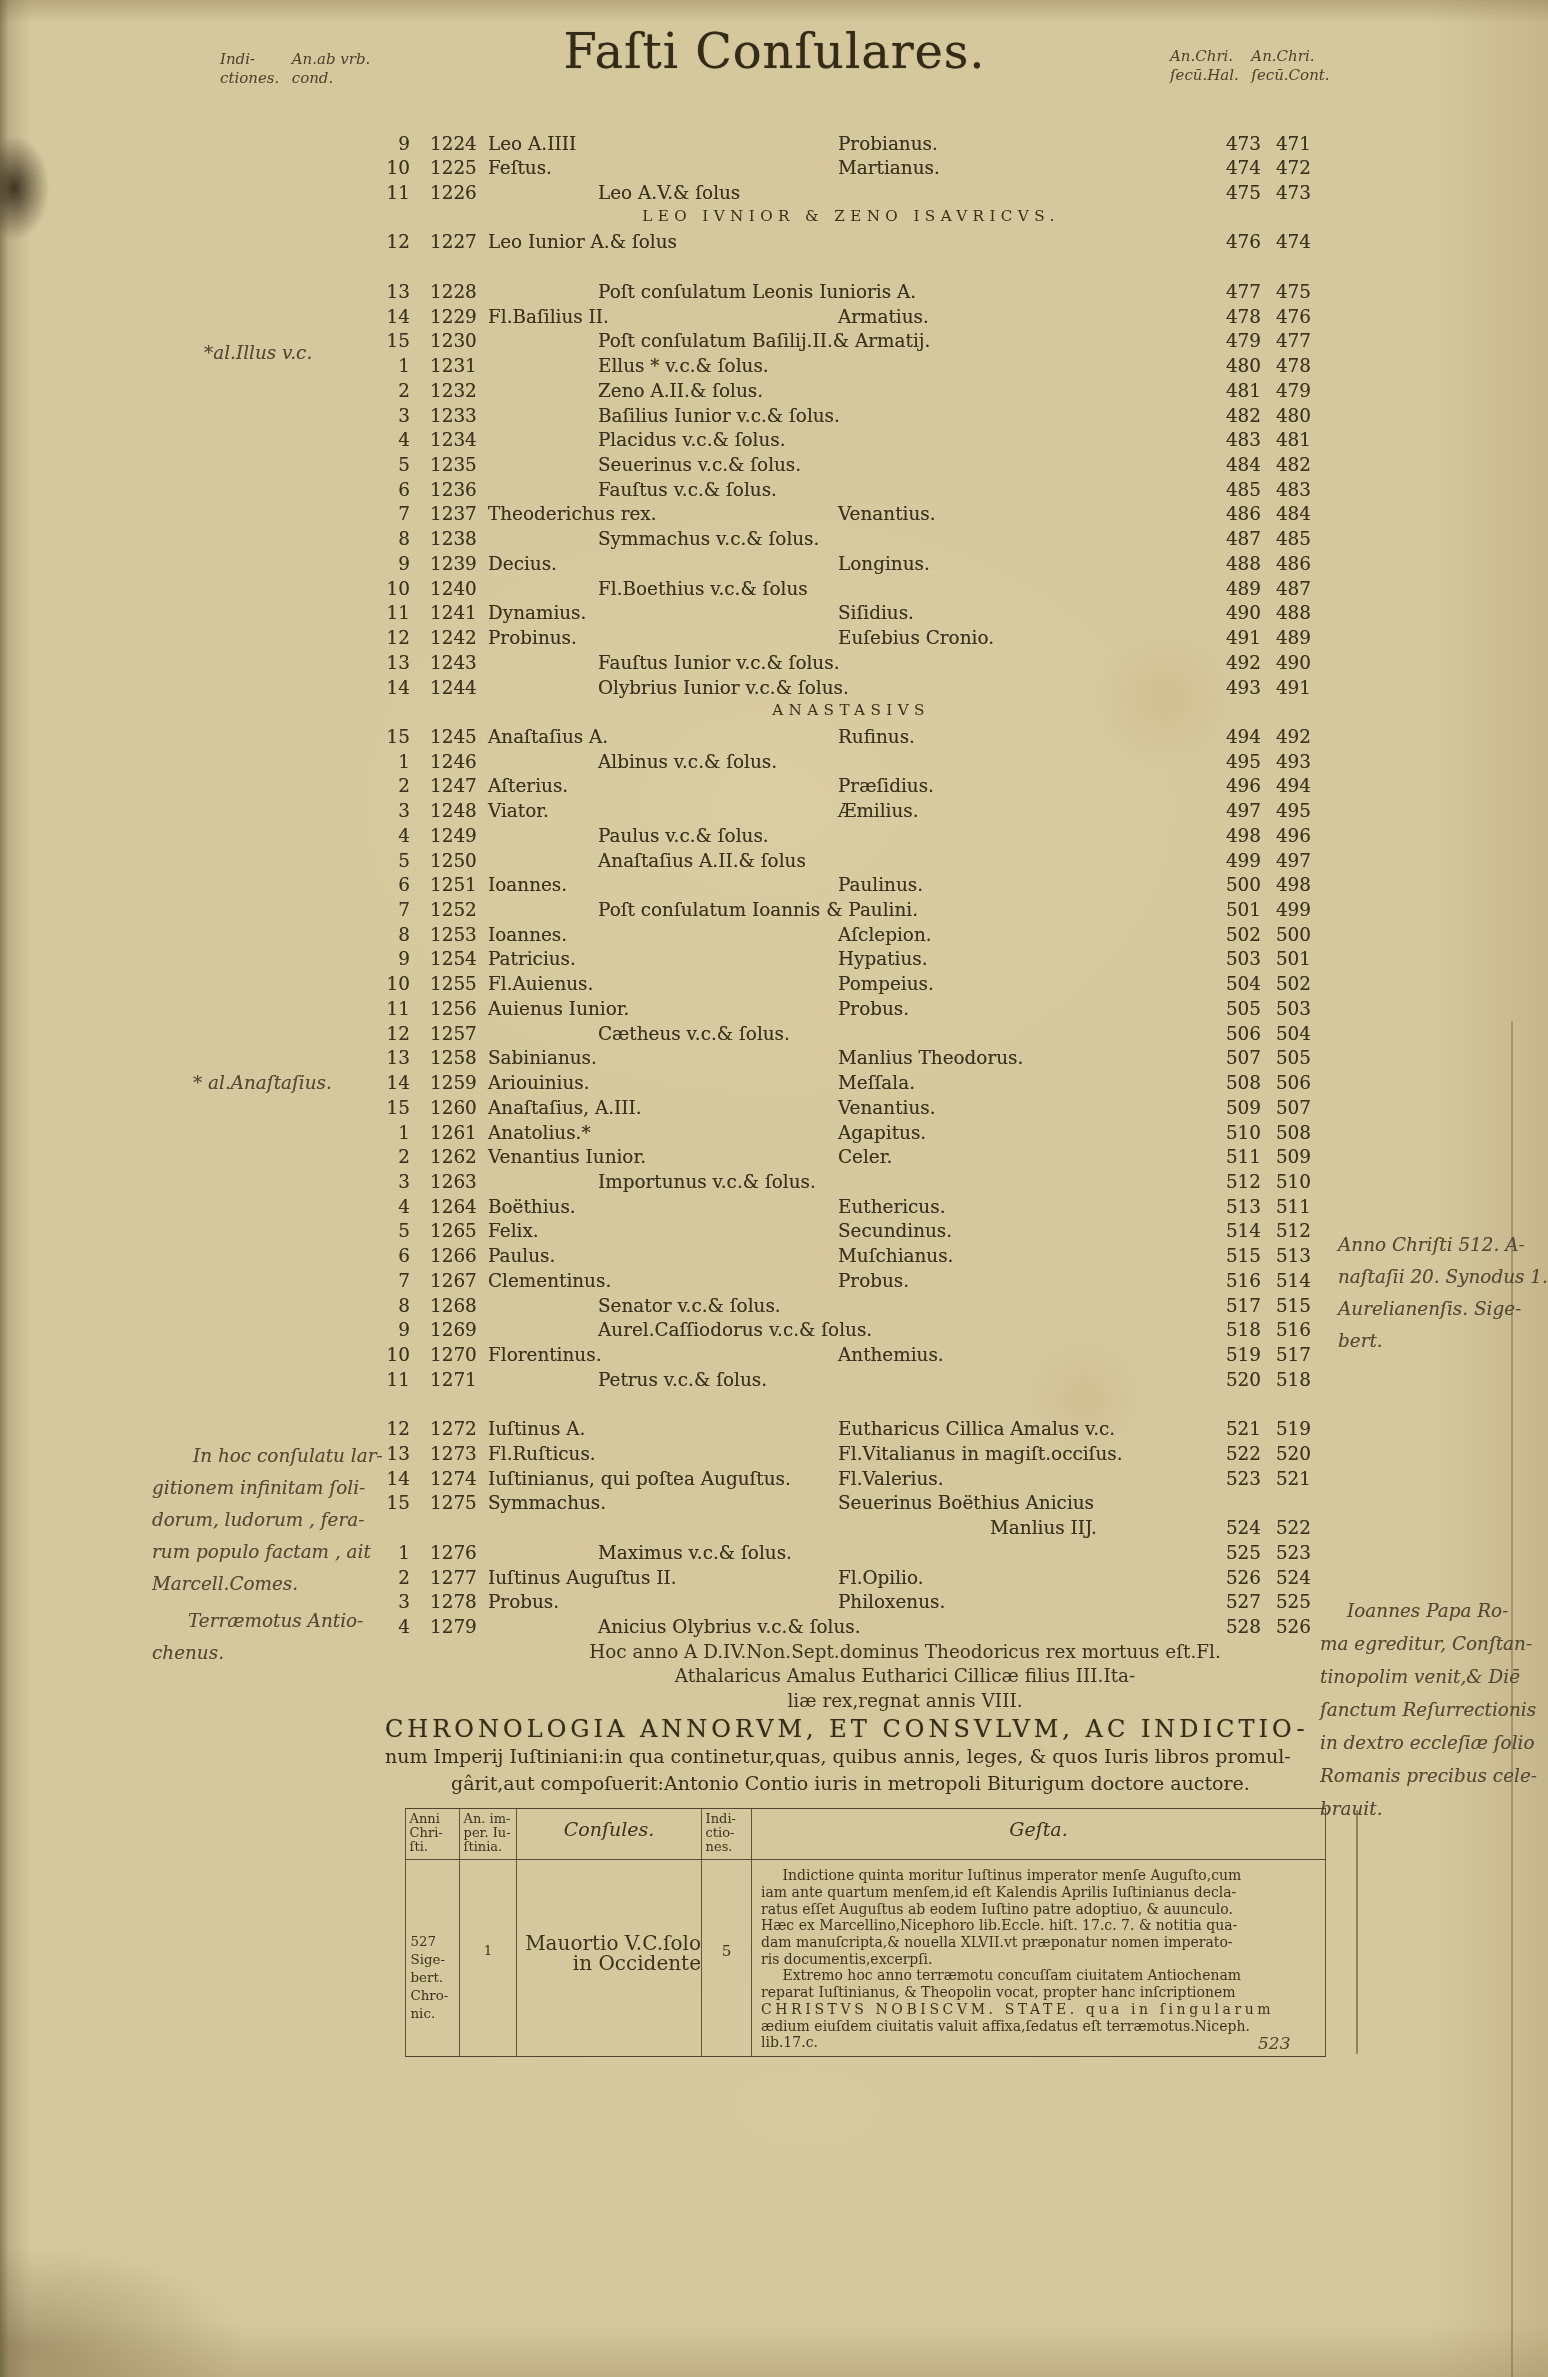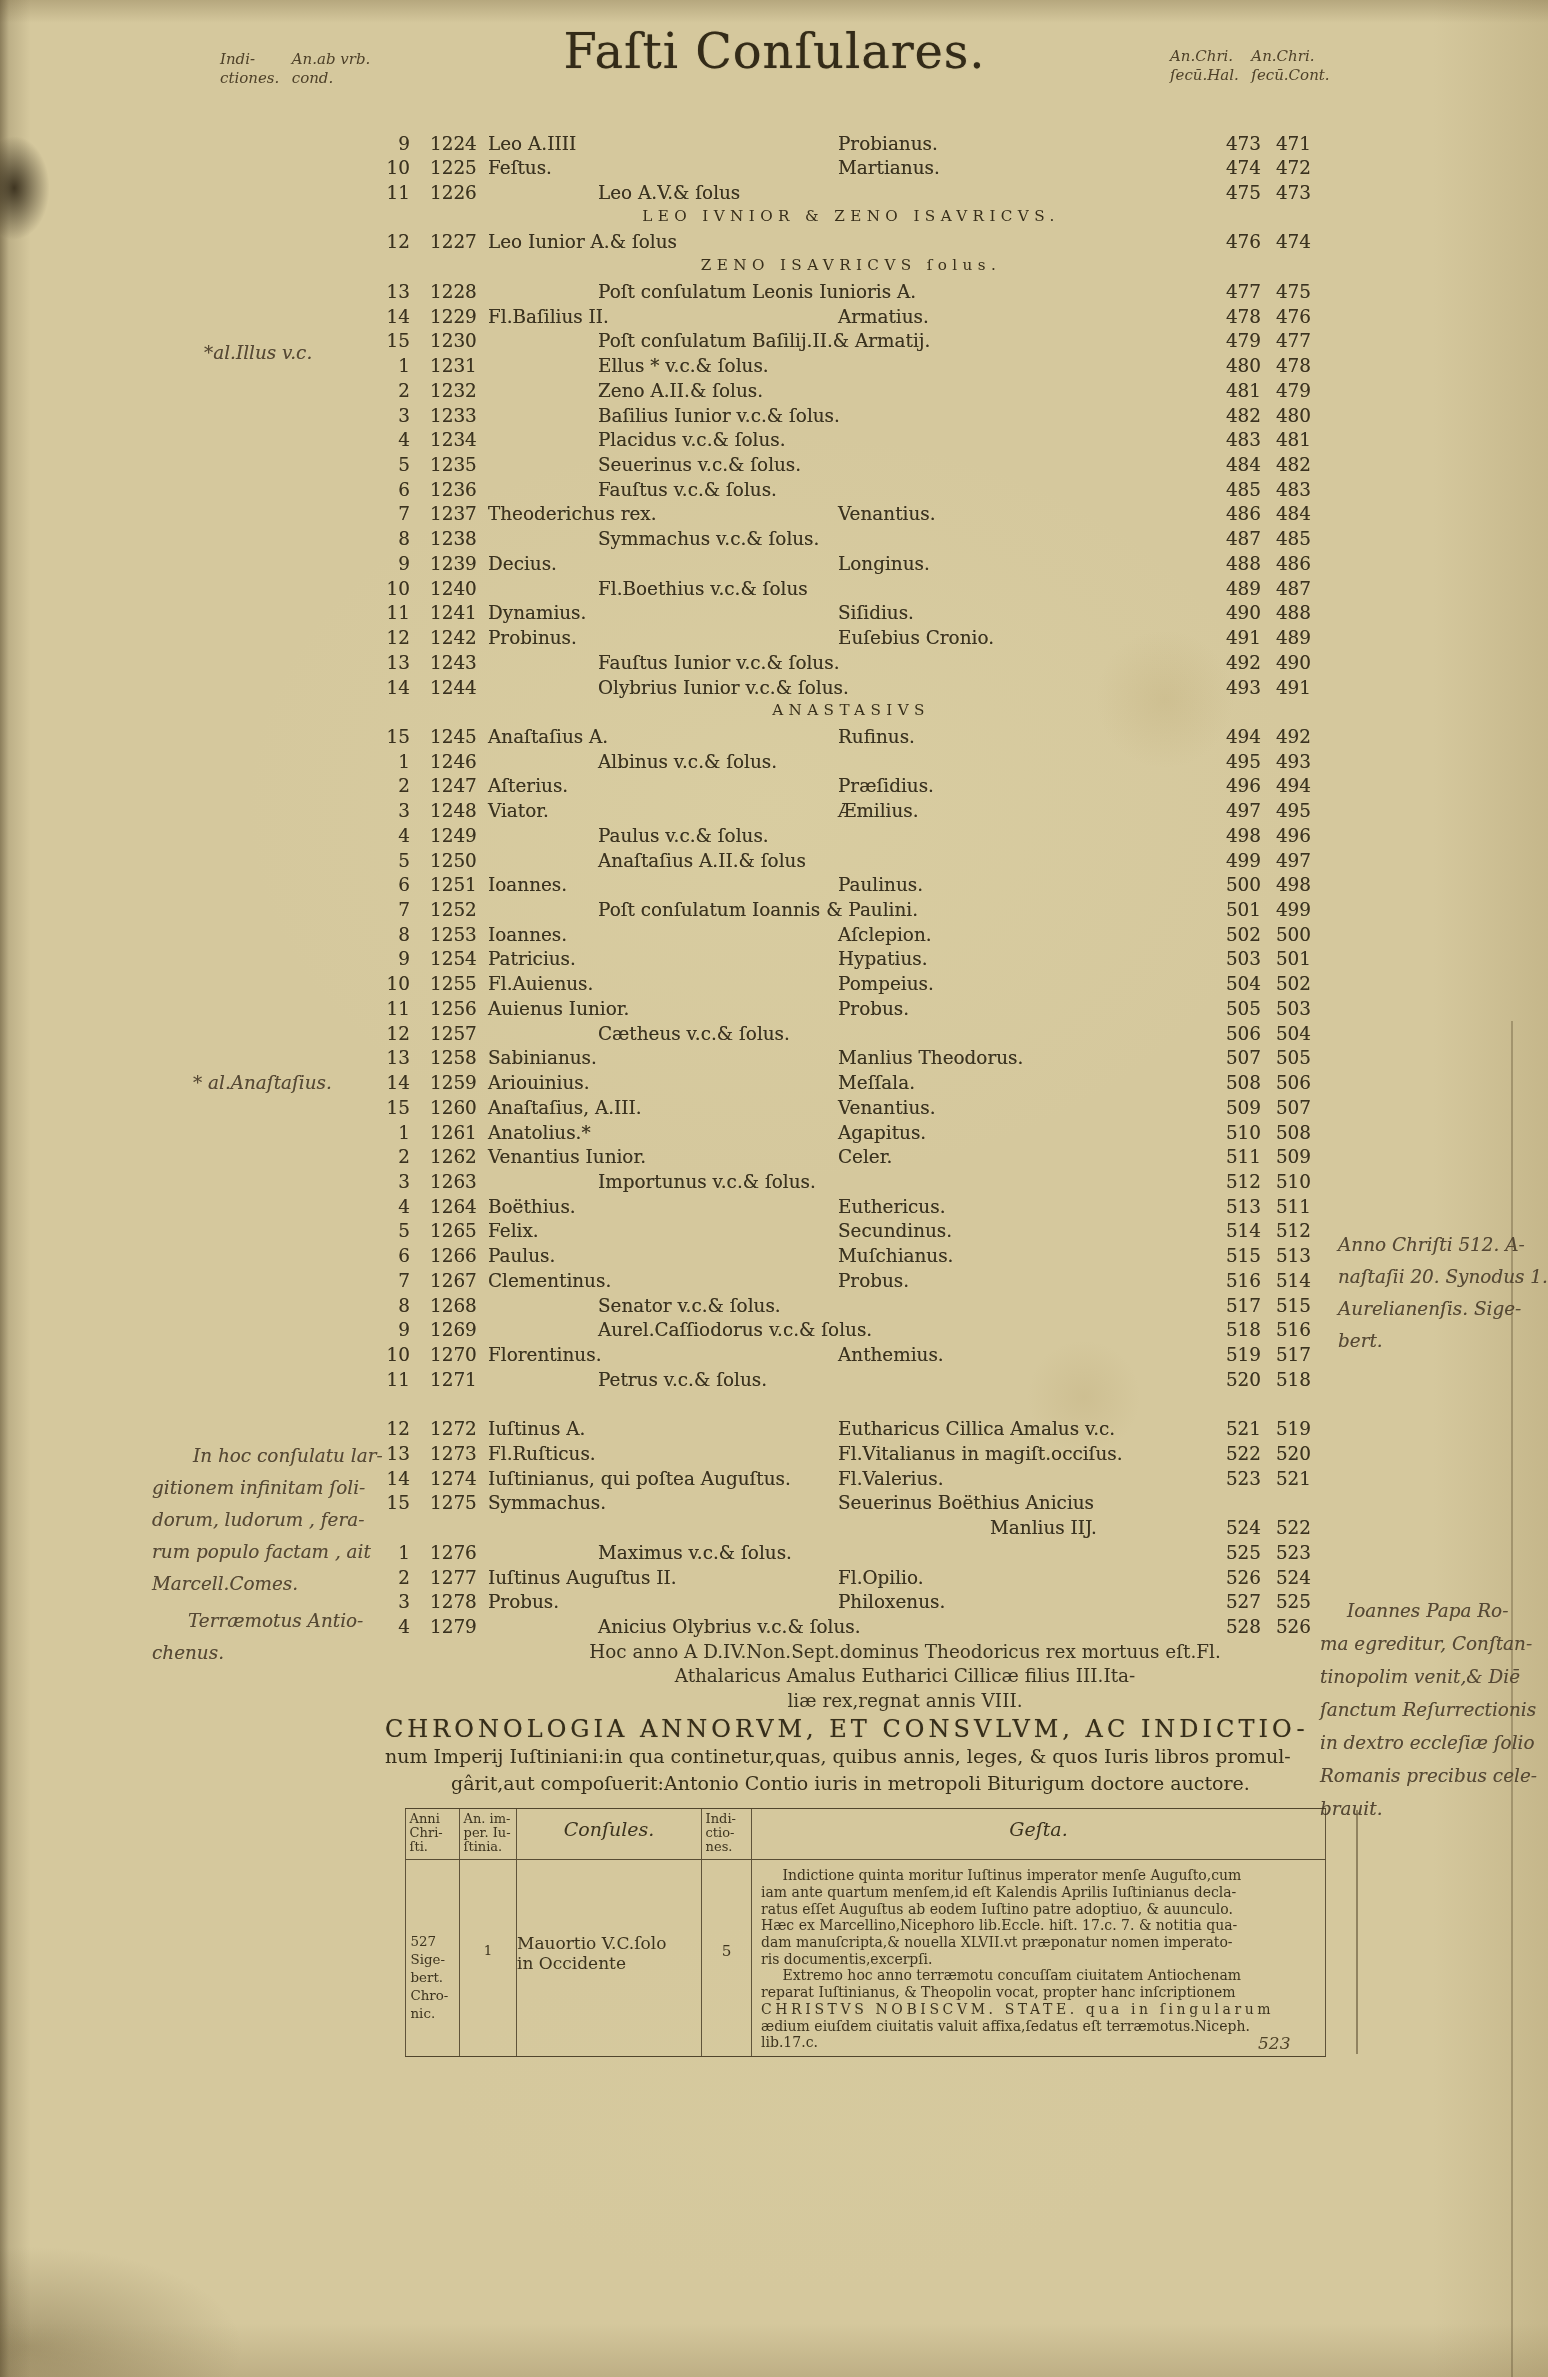--- a/index.html
+++ b/index.html
@@ -56,21 +56,21 @@
   .c-anni{width:54px;}
   .c-imp{width:57px;}
   .c-cons{width:185px;}
   .c-ind{width:50px;}
   .c-gesta{width:575px;}
   .th{font-size:13px;line-height:14.3px;padding:2.7px 3.6px;height:50px;color:#3c331e;}
   .th-ital{font-style:italic;font-size:19px;text-align:center;padding-top:12.5px;}
   .td{min-height:183px;font-size:13.4px;line-height:18px;color:#3c331e;}
   .td-anni{padding:73px 3.6px 0 4.5px;}
   .td-imp{padding-top:82px;text-align:center;}
-  .td-cons{padding-top:73px;text-align:left;font-size:17px;line-height:20px;}
+  .td-cons{padding-top:73px;text-align:right;font-size:20px;line-height:20px;}
   .td-ind{padding-top:82px;text-align:center;font-size:15.2px;}
   .td-gesta{padding:7.2px 7.2px 5.4px 9px;font-size:14px;line-height:16.7px;}
   .g-line{white-space:nowrap;}
   .g-first{text-indent:21.5px;}
   .g-caps{letter-spacing:3.6px;}
   .pagenum{position:absolute;left:1258px;top:2033px;font-size:17px;color:#4e4228;font-style:italic;}
   .rule{position:absolute;background:rgba(90,75,45,.55);}
   .rule-mid{left:1356px;top:1810px;width:1.8px;height:244px;}
   .rule-edge{left:1511px;top:1021px;width:1.8px;height:1356px;background:rgba(90,75,45,.35);}
 </style>
@@ -110,21 +110,20 @@
         <span class="f-y2">473</span>
       </div>
       <div class="f-hdr" style="top: 207px;">LEO IVNIOR &amp; ZENO ISAVRICVS.</div>
       <div class="f-row" style="top: 231px;">
         <span class="f-ind">12</span>
         <span class="f-auc">1227</span>
         <span class="f-c1">Leo Iunior A.&amp; ſolus</span>
         <span class="f-y1">476</span>
         <span class="f-y2">474</span>
       </div>
-      <div class="f-hdr" style="top: 256px;">ZENO ISAVRICVS ſolus.</div>
       <div class="f-row" style="top: 281px;">
         <span class="f-ind">13</span>
         <span class="f-auc">1228</span>
         <span class="f-c1i">Poſt conſulatum Leonis Iunioris A.</span>
         <span class="f-y1">477</span>
         <span class="f-y2">475</span>
       </div>
       <div class="f-row" style="top: 306px;">
         <span class="f-ind">14</span>
         <span class="f-auc">1229</span>

